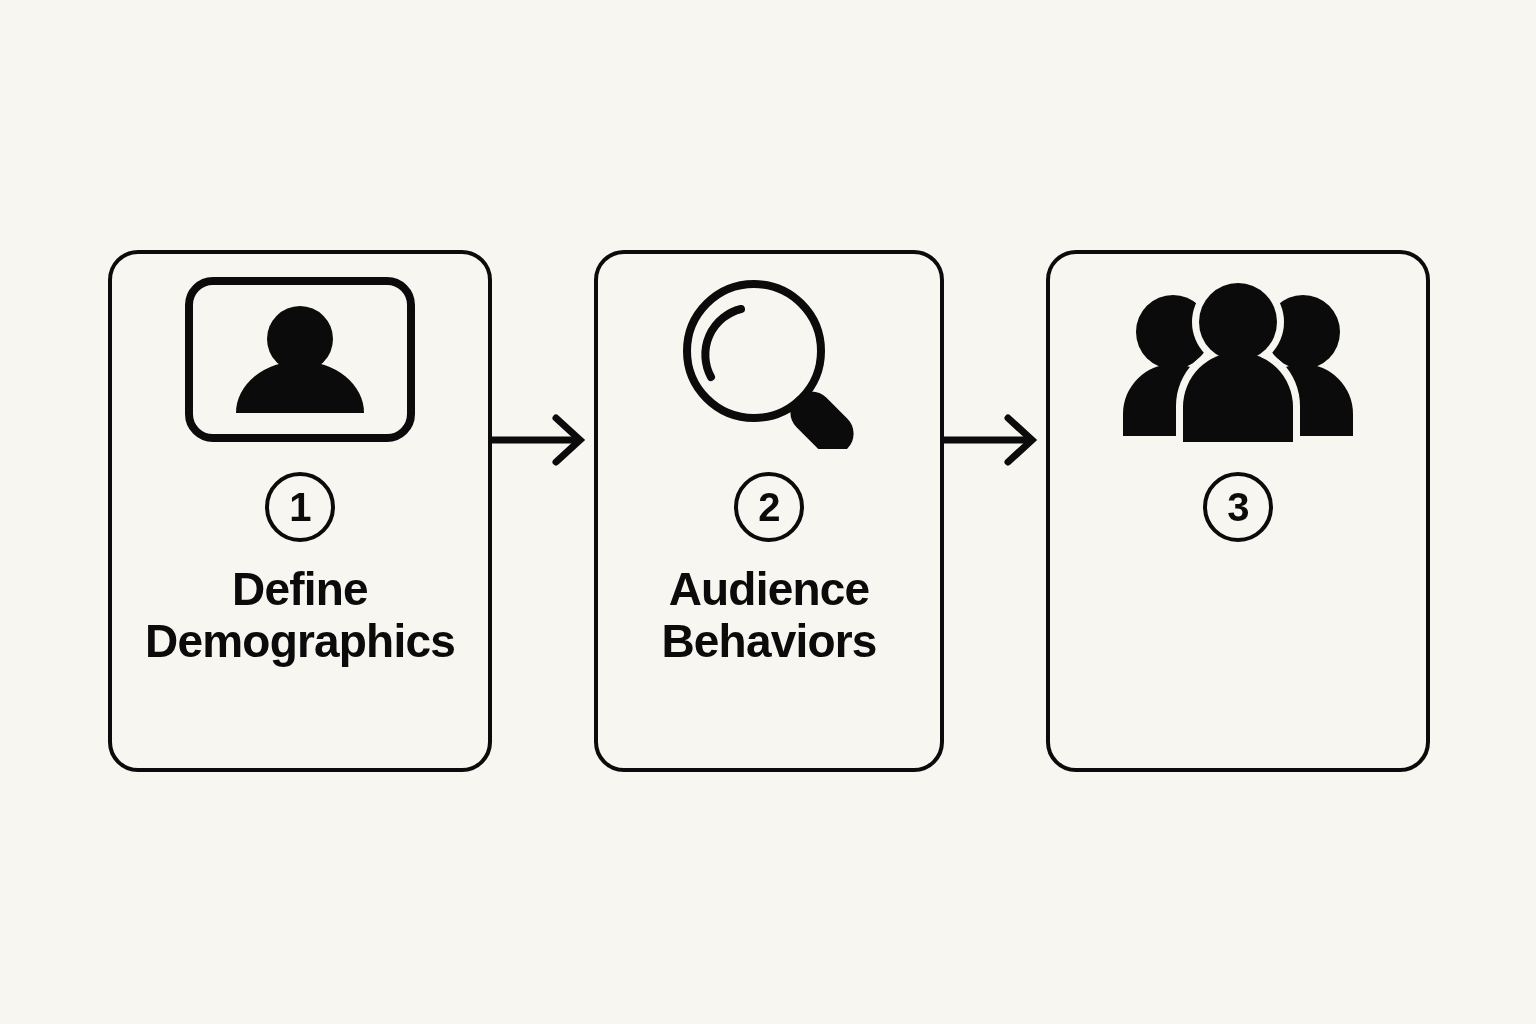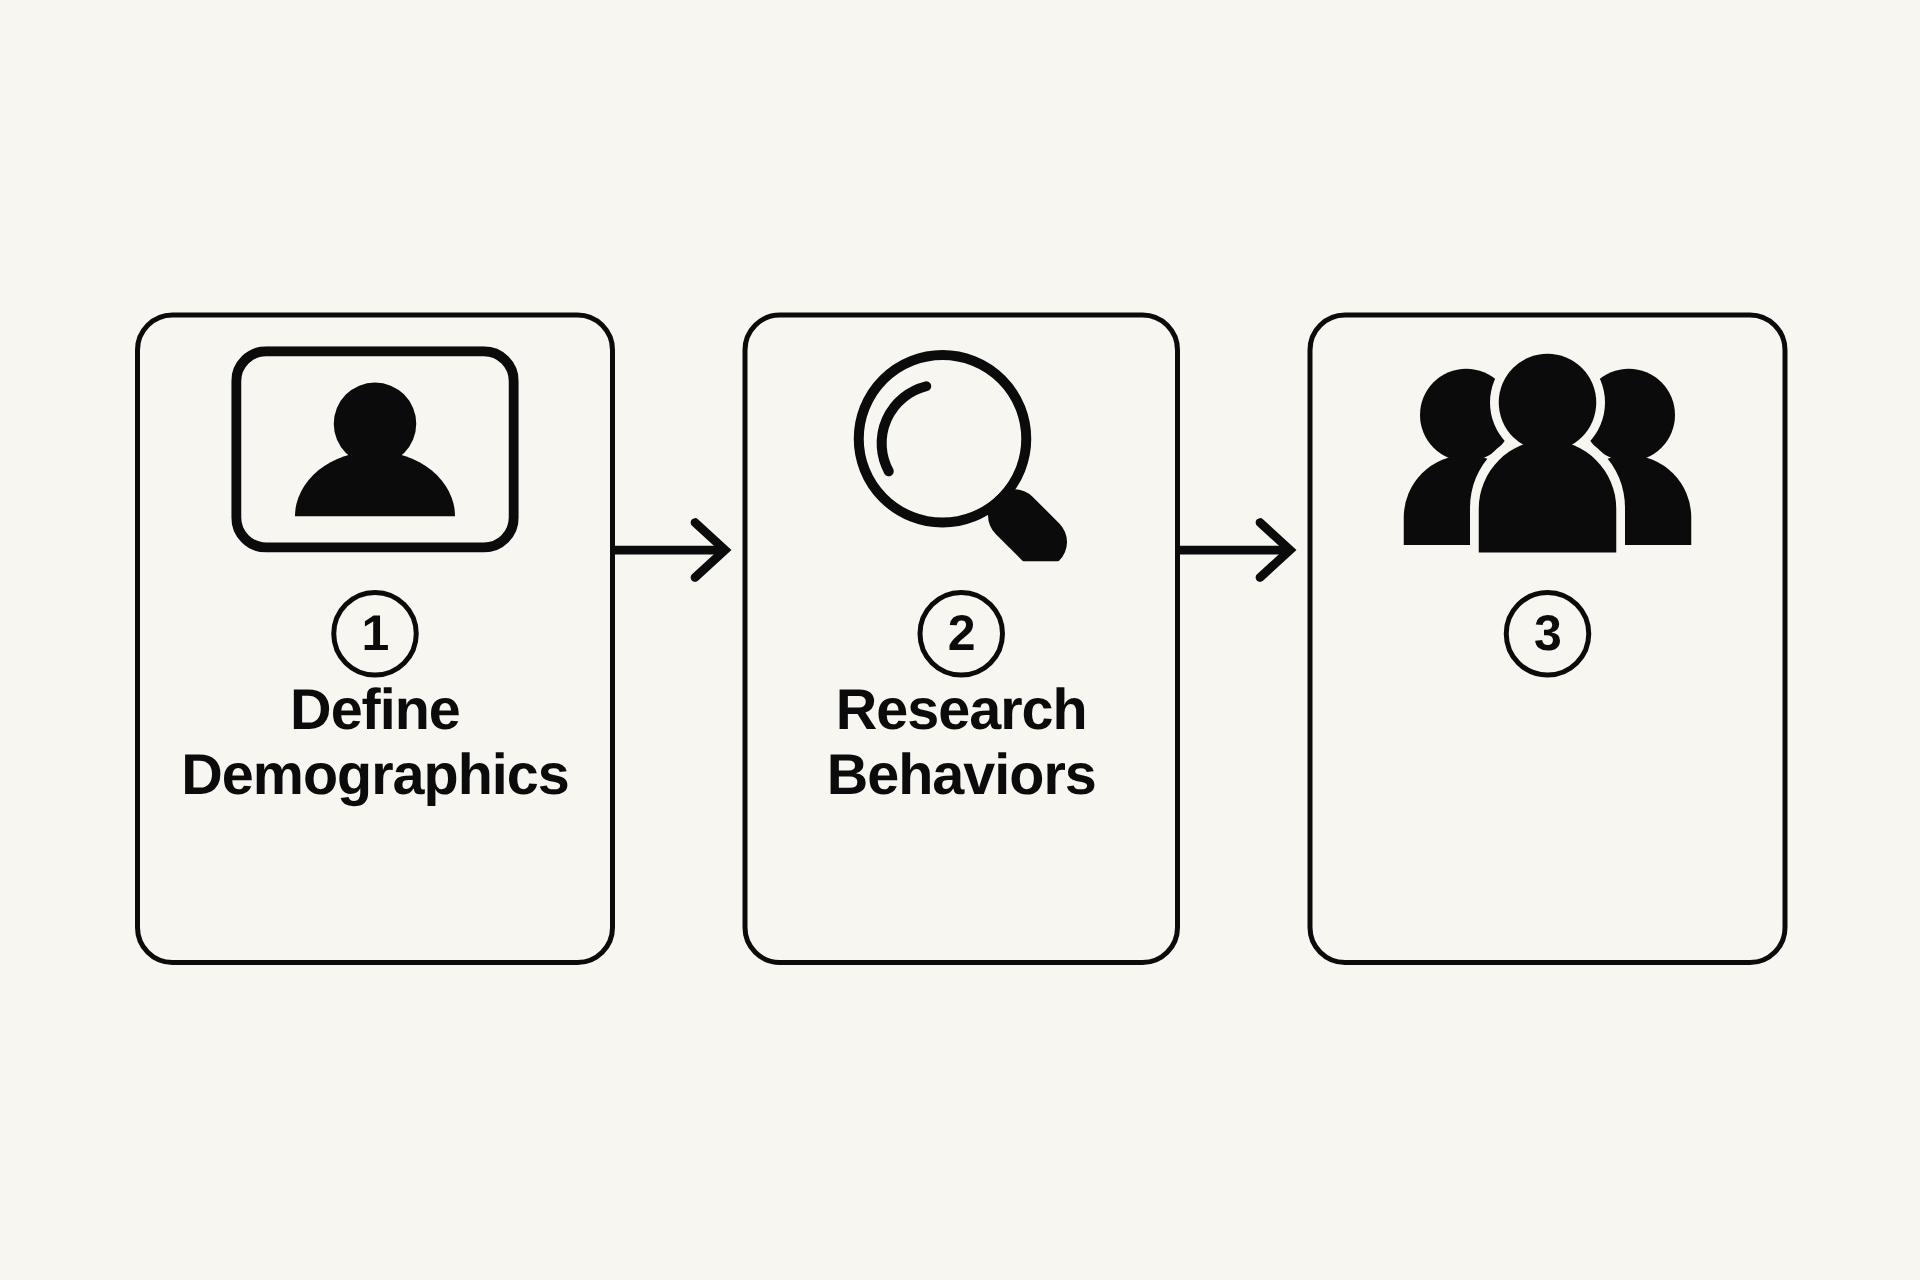--- a/index.html
+++ b/index.html
@@ -62,20 +62,21 @@
     align-items: center;
     justify-content: center;
     font-size: 40px;
     font-weight: 700;
     color: #0B0B0B;
     line-height: 1;
     margin-top: 18px;
     letter-spacing: -0.5px;
   }
   .card-label {
+    margin-top: 22px;
     font-size: 46px;
     font-weight: 700;
     color: #0B0B0B;
     line-height: 1.13;
     text-align: center;
     letter-spacing: -0.8px;
     white-space: pre-line;
     padding: 0 6px;
   }
 
@@ -115,21 +116,21 @@
     <div class="card card-2">
       <div class="icon-slot">
         <svg width="200" height="180" viewBox="0 0 200 180">
           <circle cx="85" cy="82" r="67" fill="none" stroke="#0B0B0B" stroke-width="8"></circle>
           <path d="M 42 108 A 47 47 0 0 1 72 40" fill="none" stroke="#0B0B0B" stroke-width="8" stroke-linecap="round"></path>
           <line x1="133" y1="130" x2="160" y2="157" stroke="#0B0B0B" stroke-width="8" stroke-linecap="round"></line>
           <rect x="132" y="118" width="42" height="72" rx="21" ry="21" fill="#0B0B0B" transform="rotate(-45 153 154)"></rect>
         </svg>
       </div>
       <div class="badge">2</div>
-      <div class="card-label">Research
+      <div class="card-label">Audience
 Behaviors</div>
     </div>
 
     <svg class="arrow arrow-2" viewBox="0 0 102 60">
       <line x1="0" y1="30" x2="86" y2="30" stroke="#0B0B0B" stroke-width="7" stroke-linecap="butt"></line>
       <polyline points="64,8 88,30 64,52" fill="none" stroke="#0B0B0B" stroke-width="7" stroke-linecap="round" stroke-linejoin="miter"></polyline>
     </svg>
 
     <div class="card card-3">
       <div class="icon-slot">

